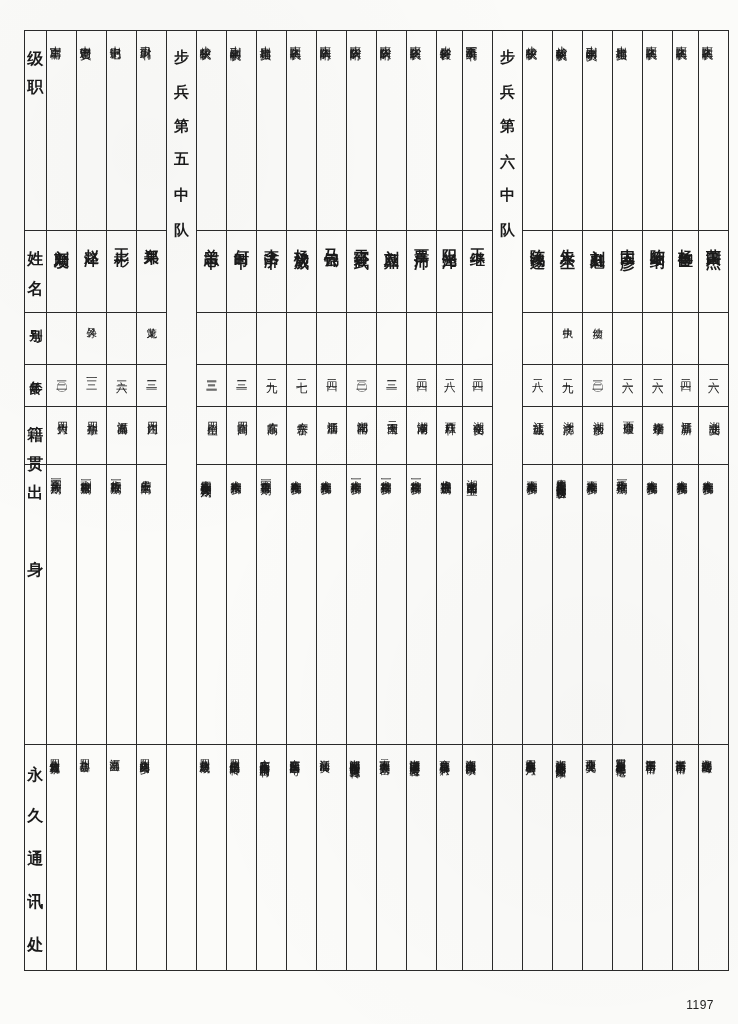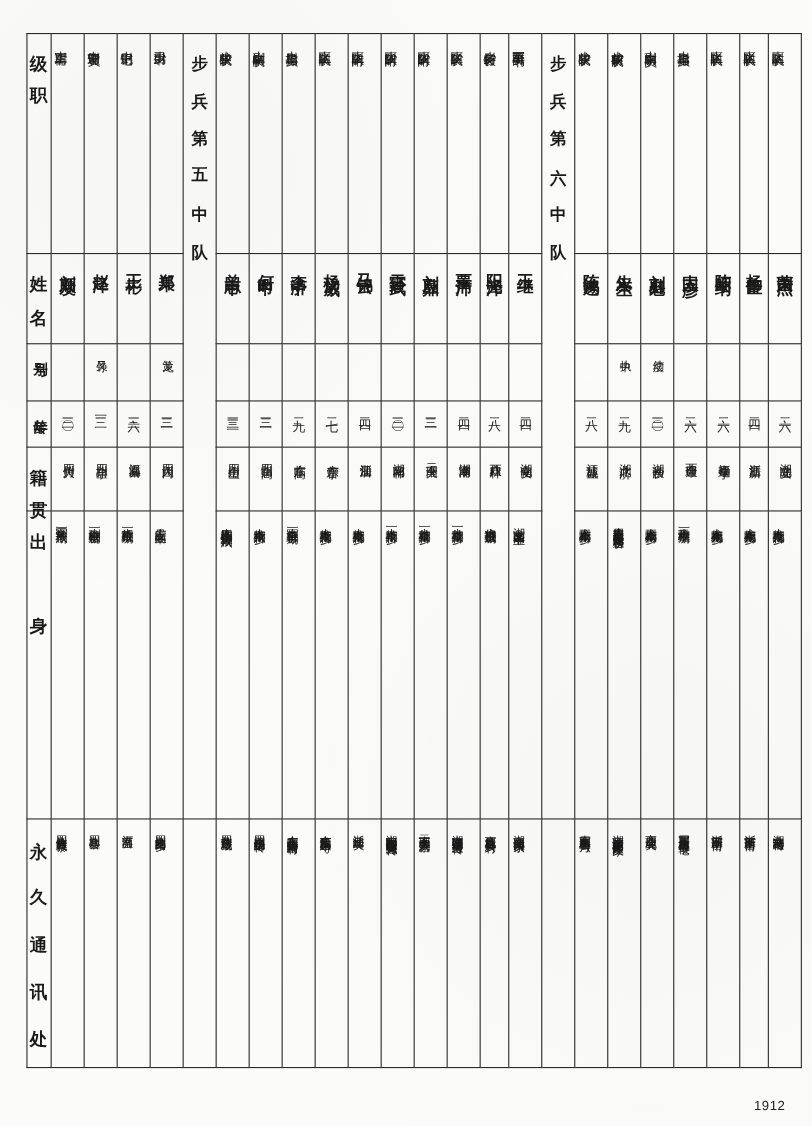--- a/index.html
+++ b/index.html
@@ -932,14 +932,14 @@
           <td>
               <div class="cellbox">
                 <div class="vt addr-txt">湖北安陆巡检司</div>
               </div>
             </td>
         </tr>
       </tbody>
     </table>
   </div>
 
-  <div class="page-number">1912</div>
+  <div class="page-number">1197</div>
 </div>
 
 </body></html>

